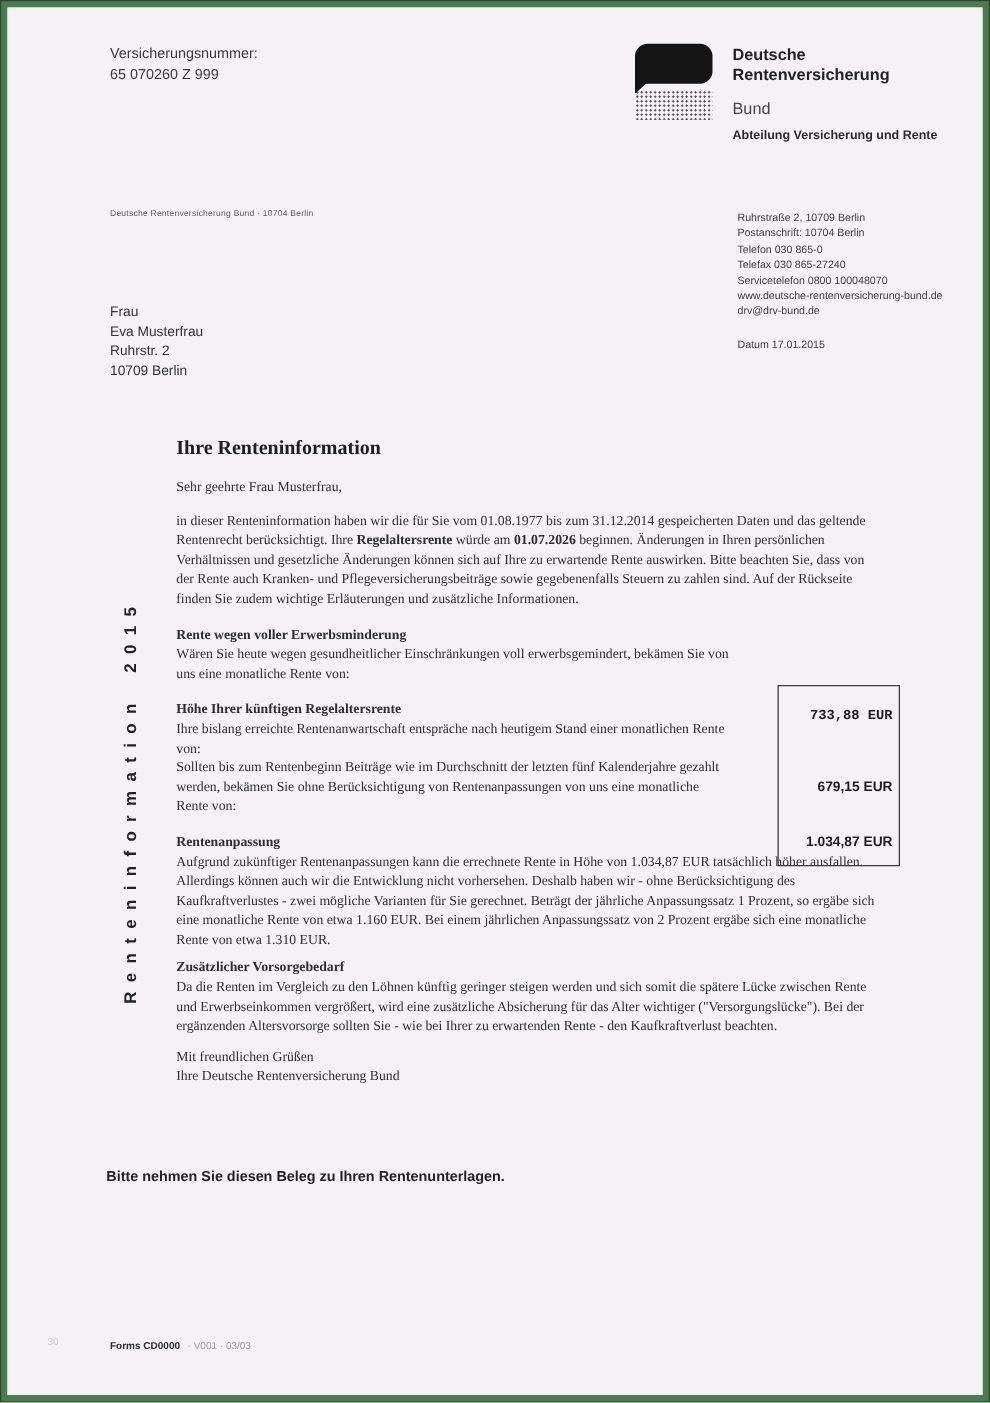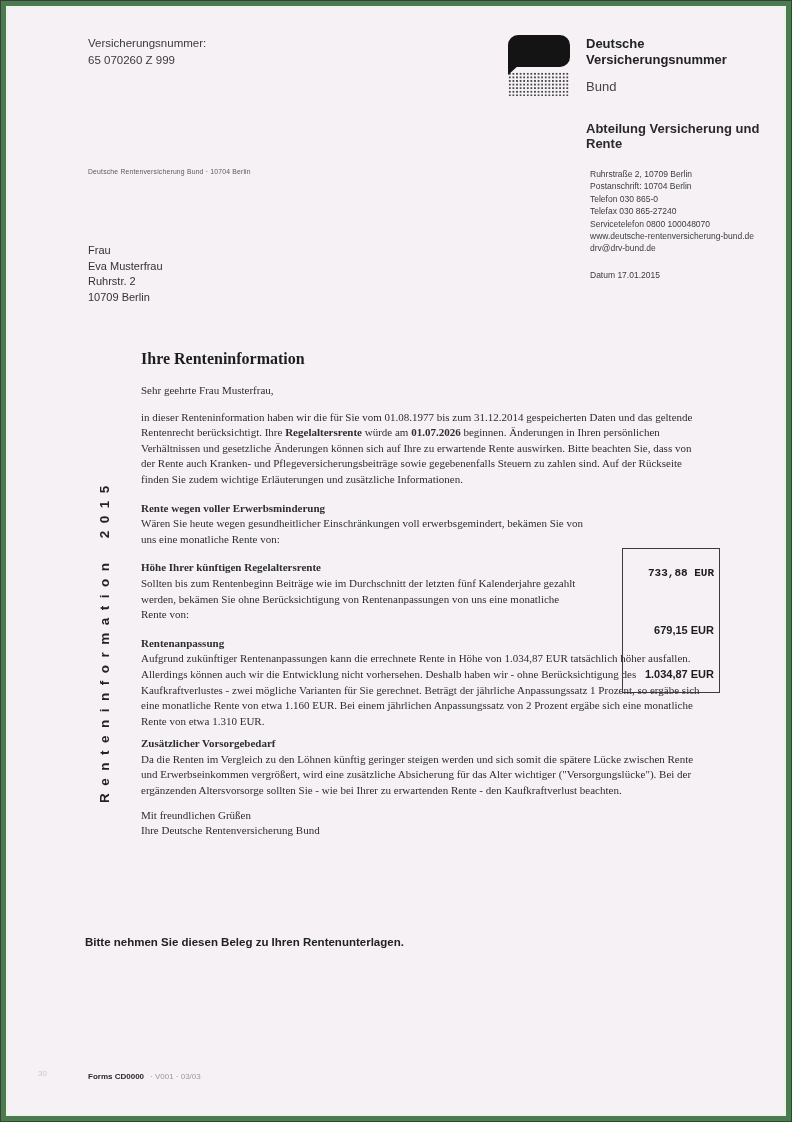--- a/index.html
+++ b/index.html
@@ -13,21 +13,21 @@
   
   .vnr{position:absolute;left:88px;top:35px;font-size:11.5px;line-height:17px;color:#3a3a3a;}
 
   
   .logo-bubble{position:absolute;left:508px;top:35px;width:62px;height:32px;background:#141414;border-radius:10px 10px 10px 2px;z-index:3;}
   .logo-tail{position:absolute;left:508px;top:64px;width:0;height:0;border-top:11px solid #141414;border-right:12px solid transparent;z-index:3;}
   .logo-grid{position:absolute;left:508px;top:72px;width:62px;height:24px;z-index:2;
     background-image:radial-gradient(circle,#474747 0.8px,rgba(0,0,0,0) 1px);background-size:3.6px 3.6px;}
   .brand{position:absolute;left:586px;top:36px;font-size:13px;font-weight:bold;line-height:15.5px;color:#222;}
   .brand-bund{position:absolute;left:586px;top:79px;font-size:13px;color:#444;}
-  .department{position:absolute;left:586px;top:121px;font-size:13px;font-weight:bold;color:#2a2a2a;}
+  .department{position:absolute;left:586px;top:103px;font-size:10px;font-weight:bold;color:#2a2a2a;}
 
   
   .sender-line{position:absolute;left:88px;top:168px;font-size:6.8px;color:#5a5a5a;letter-spacing:.2px;}
   .recipient{position:absolute;left:88px;top:243px;font-size:11px;line-height:15.5px;color:#333;}
 
   
   .contact{position:absolute;left:590px;top:168px;width:172px;font-size:8.5px;line-height:12.4px;color:#3c3c3c;}
   .contact .date{margin-top:14px;}
 
   
@@ -74,21 +74,21 @@
     <div>Versicherungsnummer:</div>
     <div>65 070260 Z 999</div>
   </div>
 
   <div class="logo-bubble"></div>
   <div class="logo-tail"></div>
   <div class="logo-grid"></div>
 
   <div class="brand">
     <div>Deutsche</div>
-    <div>Versicherungsnummer</div>
+    <div>Rentenversicherung</div>
   </div>
   <div class="brand-bund">Bund</div>
   <div class="department">Abteilung Versicherung und Rente</div>
 
   <div class="sender-line">Deutsche Rentenversicherung Bund · 10704 Berlin</div>
 
   <div class="recipient">
     <div>Frau</div>
     <div>Eva Musterfrau</div>
     <div>Ruhrstr. 2</div>
@@ -113,20 +113,21 @@
     <p class="salutation">Sehr geehrte Frau Musterfrau,</p>
     <p class="intro"><span>in dieser Renteninformation haben wir die für Sie vom 01.08.1977 bis zum 31.12.2014 gespeicherten Daten und das geltende Rentenrecht berücksichtigt. Ihre </span><strong>Regelaltersrente</strong><span> würde am </span><strong>01.07.2026</strong><span> beginnen. Änderungen in Ihren persönlichen Verhältnissen und gesetzliche Änderungen können sich auf Ihre zu erwartende Rente auswirken. Bitte beachten Sie, dass von der Rente auch Kranken- und Pflegeversicherungsbeiträge sowie gegebenenfalls Steuern zu zahlen sind. Auf der Rückseite finden Sie zudem wichtige Erläuterungen und zusätzliche Informationen.</span></p>
 
     <div class="section">
       <h2>Rente wegen voller Erwerbsminderung</h2>
       <p class="narrow">Wären Sie heute wegen gesundheitlicher Einschränkungen voll erwerbsgemindert, bekämen Sie von uns eine monatliche Rente von:</p>
     </div>
 
     <div class="section">
       <h2>Höhe Ihrer künftigen Regelaltersrente</h2>
+      <p class="narrow">Ihre bislang erreichte Rentenanwartschaft entspräche nach heutigem Stand einer monatlichen Rente von:</p>
       <p class="narrow">Sollten bis zum Rentenbeginn Beiträge wie im Durchschnitt der letzten fünf Kalenderjahre gezahlt werden, bekämen Sie ohne Berücksichtigung von Rentenanpassungen von uns eine monatliche Rente von:</p>
     </div>
 
     <div class="section s3">
       <h2>Rentenanpassung</h2>
       <p>Aufgrund zukünftiger Rentenanpassungen kann die errechnete Rente in Höhe von 1.034,87 EUR tatsächlich höher ausfallen. Allerdings können auch wir die Entwicklung nicht vorhersehen. Deshalb haben wir - ohne Berücksichtigung des Kaufkraftverlustes - zwei mögliche Varianten für Sie gerechnet. Beträgt der jährliche Anpassungssatz 1 Prozent, so ergäbe sich eine monatliche Rente von etwa 1.160 EUR. Bei einem jährlichen Anpassungssatz von 2 Prozent ergäbe sich eine monatliche Rente von etwa 1.310 EUR.</p>
     </div>
 
     <div class="section s4">
       <h2>Zusätzlicher Vorsorgebedarf</h2>

